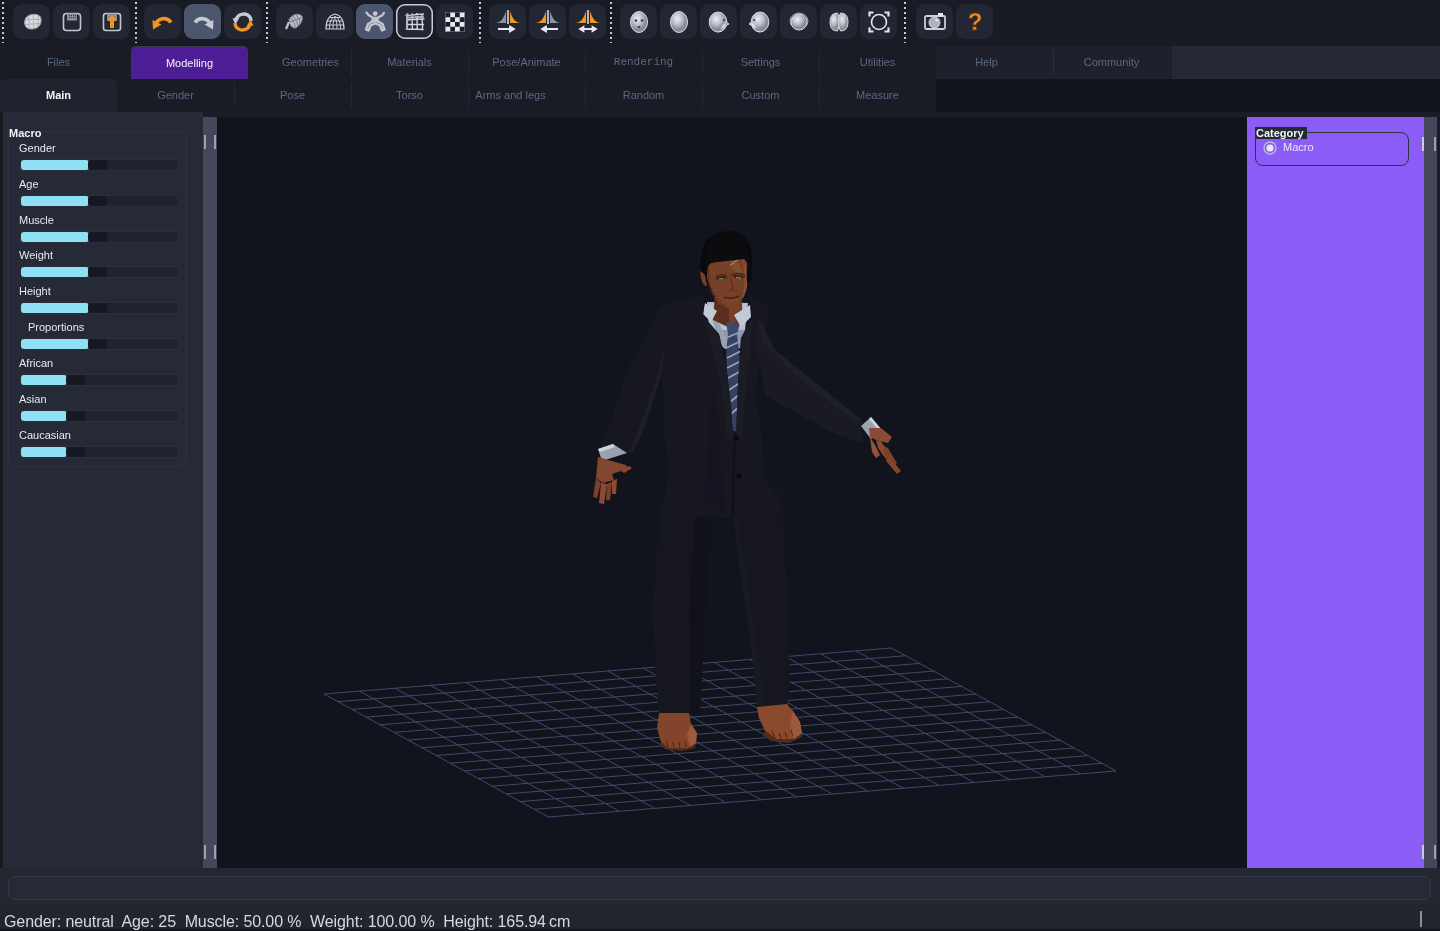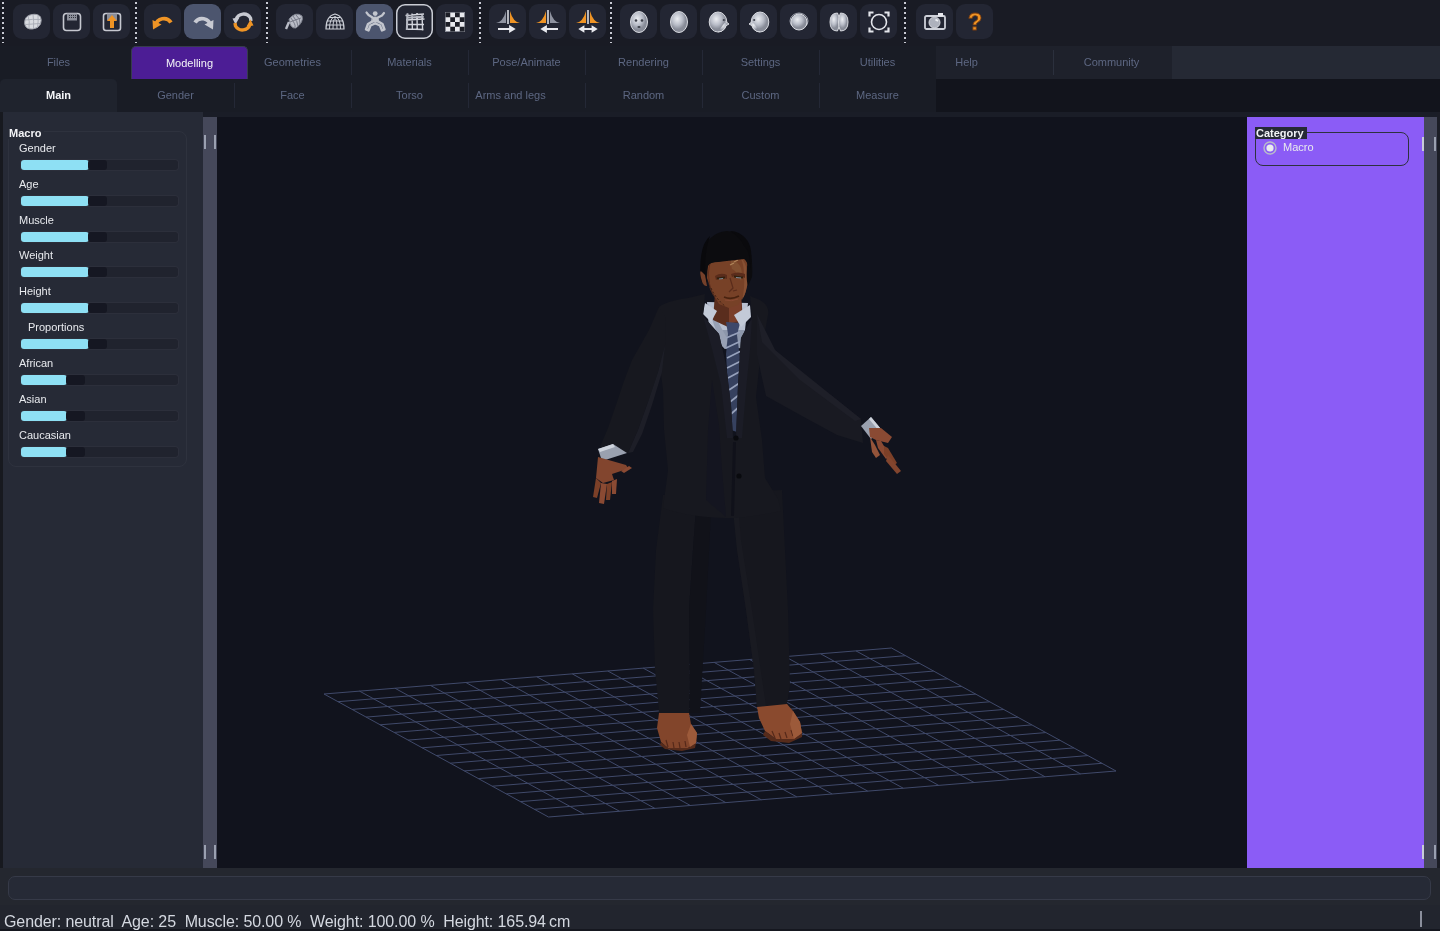--- a/index.html
+++ b/index.html
@@ -227,40 +227,40 @@
   <div class="abs" style="left:936px;top:0;width:236px;height:33px;background:#1e212b;"></div>
   <div class="abs" style="left:1172px;top:0;width:268px;height:33px;background:#252934;"></div>
   <div class="tabsepline" style="left:351px"></div>
   <div class="tabsepline" style="left:468px"></div>
   <div class="tabsepline" style="left:585px"></div>
   <div class="tabsepline" style="left:702px"></div>
   <div class="tabsepline" style="left:819px"></div>
   <div class="tabsepline" style="left:1053px;background:#2b303d"></div>
   <div class="tab" style="left:0;width:117px;">Files</div>
   <div class="tab" style="left:131px;width:117px;background:#4c1d95;border:1px solid #363c4c;border-bottom:none;border-radius:5px 5px 0 0;box-sizing:border-box;color:#f4f5f8;">Modelling</div>
-  <div class="tab" style="left:234px;width:117px;">Geometries</div>
+  <div class="tab" style="left:252px;width:117px;">Geometries</div>
   <div class="tab" style="left:351px;width:117px;">Materials</div>
   <div class="tab" style="left:468px;width:117px;">Pose/Animate</div>
-  <div class="tab" style="left:585px;width:117px;">Rendering</div>
+  <div class="tab" style="left:585px;width:117px;font-family:Liberation Mono, monospace;">Rendering</div>
   <div class="tab" style="left:702px;width:117px;">Settings</div>
   <div class="tab" style="left:819px;width:117px;">Utilities</div>
-  <div class="tab" style="left:908px;width:117px;text-align:center;">Help</div>
+  <div class="tab" style="left:928px;width:117px;text-align:center;">Help</div>
   <div class="tab" style="left:1053px;width:117px;">Community</div>
 </div>
 <div class="abs" id="tabs2">
   <div class="abs" style="left:936px;top:0;width:504px;height:33px;background:#12141c;"></div>
   <div class="tabsepline" style="left:234px"></div>
   <div class="tabsepline" style="left:351px"></div>
   <div class="tabsepline" style="left:468px"></div>
   <div class="tabsepline" style="left:585px"></div>
   <div class="tabsepline" style="left:702px"></div>
   <div class="tabsepline" style="left:819px"></div>
   <div class="tab" style="left:0;width:117px;background:#1f232d;border-radius:5px 5px 0 0;color:#f4f5f8;font-weight:bold;">Main</div>
   <div class="tab" style="left:117px;width:117px;">Gender</div>
-  <div class="tab" style="left:234px;width:117px;">Face</div>
+  <div class="tab" style="left:234px;width:117px;">Pose</div>
   <div class="tab" style="left:351px;width:117px;">Torso</div>
   <div class="tab" style="left:452px;width:117px;">Arms and legs</div>
   <div class="tab" style="left:585px;width:117px;">Random</div>
   <div class="tab" style="left:702px;width:117px;">Custom</div>
   <div class="tab" style="left:819px;width:117px;">Measure</div>
 </div>
 <div class="abs" style="left:203px;top:112px;width:1237px;height:5px;background:#1a1d27;"></div>
 <div class="abs" id="leftpanel">
   <div class="gbox" style="left:8px;top:19px;width:177px;height:334px;"></div>
   <div class="glabel" style="left:8px;top:15px;">Macro</div>

